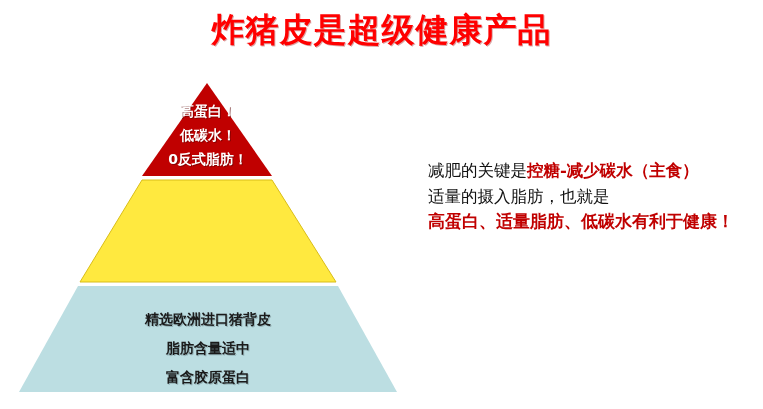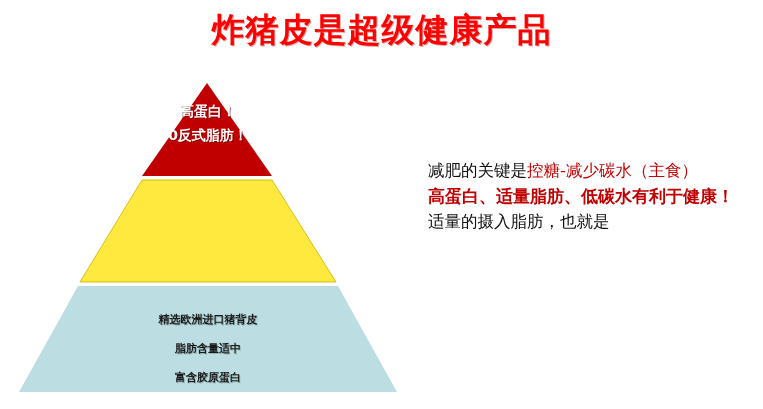--- a/index.html
+++ b/index.html
@@ -78,42 +78,42 @@
     font-size: 14.5px;
     line-height: 33px;
     color: #1a1a1a;
     text-shadow: 1px 1px 0 rgba(120,100,0,0.30);
   }
   
   #tier-bottom-text {
     left: 63px;
     top: 235px;
     width: 290px;
-    font-size: 11px;
+    font-size: 14px;
     line-height: 29px;
     color: #1a1a1a;
     text-shadow: 1px 1px 0 rgba(60,80,85,0.30);
   }
   .tier-line { display: block; text-align: center; }
 
   
   #nutrition-note {
     position: absolute;
     left: 428px;
     top: 158px;
     width: 330px;
     font-size: 16.5px;
     line-height: 25.5px;
     color: #111111;
     white-space: nowrap;
   }
   #nutrition-note .note-line { display: block; }
   #nutrition-note .hl {
     color: #c00000;
-    font-weight: normal;
+    font-weight: bold;
   }
   #nutrition-note .note-line.emph {
     color: #c00000;
     font-weight: bold;
     font-size: 17px;
   }
 </style>
 </head>
 <body>
 
@@ -126,32 +126,33 @@
 
       <polygon points="78,216 338,216 397,322 19,322" fill="#bcdee2"></polygon>
 
       <polygon points="142,110 272,110 336,212 80,212" fill="#ffe93f" stroke="#d9bd18" stroke-width="1"></polygon>
 
       <polygon points="207,13 272,106 142,106" fill="#c00000"></polygon>
     </svg>
 
     <div id="tier-top-text" class="tier-text">
       <span class="tier-line">高蛋白！</span>
+      <span class="tier-line">低碳水！</span>
       <span class="tier-line">0反式脂肪！</span>
     </div>
 
     <div id="tier-middle-text" class="tier-text">
     </div>
 
     <div id="tier-bottom-text" class="tier-text">
       <span class="tier-line">精选欧洲进口猪背皮</span>
       <span class="tier-line">脂肪含量适中</span>
       <span class="tier-line">富含胶原蛋白</span>
     </div>
   </div>
 
   <div id="nutrition-note">
     <span class="note-line"><span>减肥的关键是</span><span class="hl">控糖-减少碳水（主食）</span></span>
+    <span class="note-line">适量的摄入脂肪，也就是</span>
     <span class="note-line emph">高蛋白、适量脂肪、低碳水有利于健康！</span>
-    <span class="note-line">适量的摄入脂肪，也就是</span>
   </div>
 
 </div>
 
 </body></html>

